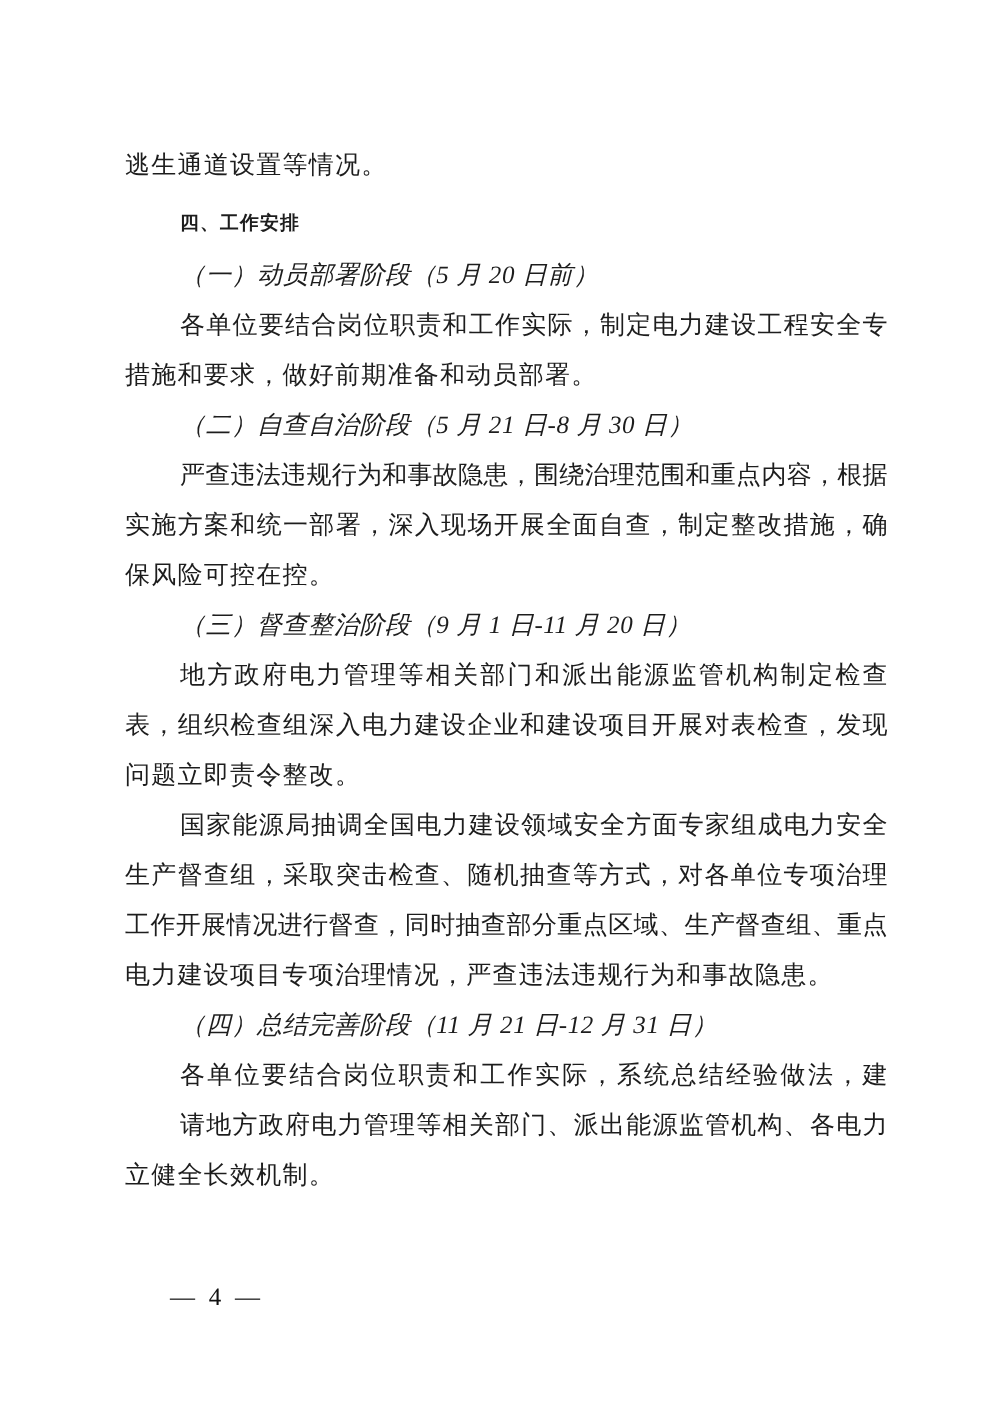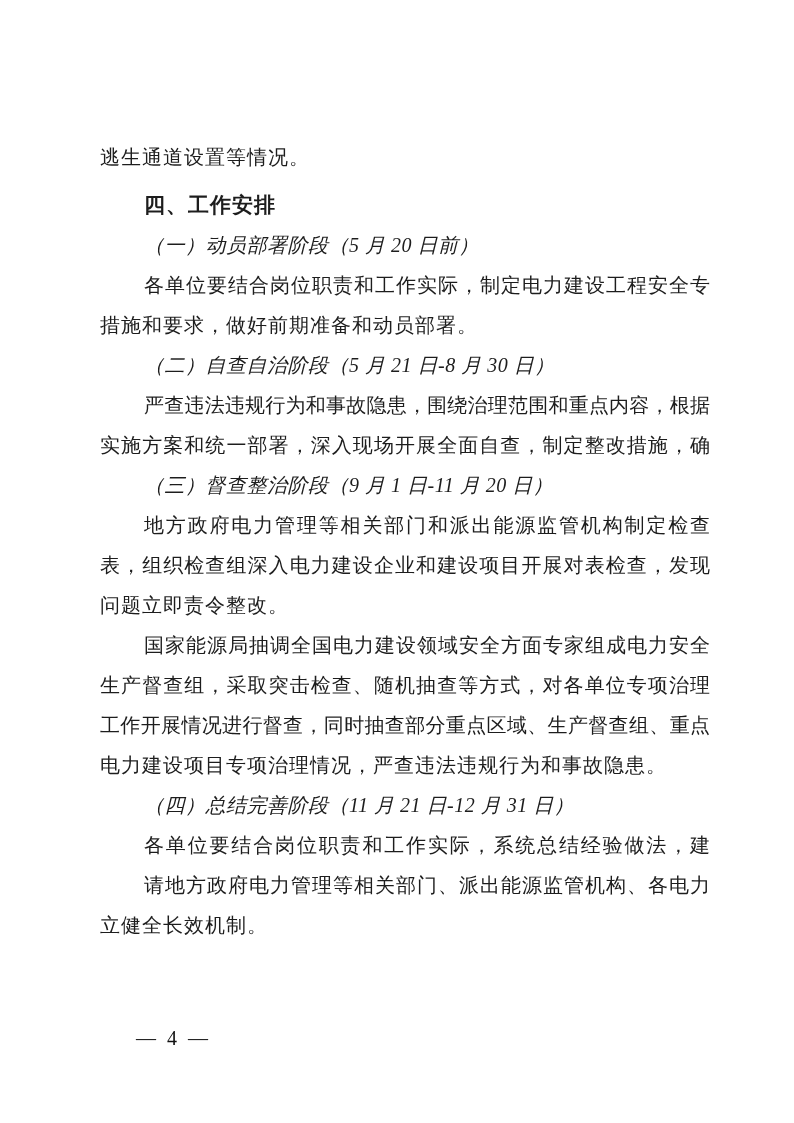--- a/index.html
+++ b/index.html
@@ -12,44 +12,44 @@
     width: 794px;
     height: 1123px;
     background: #ffffff;
     overflow: hidden;
     font-family: "Liberation Serif", "DejaVu Serif", serif;
     color: #1d1d1d;
   }
   .content {
     position: absolute;
     left: 100px;
-    top: 137px;
+    top: 112px;
     width: 610px;
   }
   .line {
     font-size: 20px;
     line-height: 40px;
     height: 40px;
     white-space: nowrap;
     letter-spacing: 1px;
   }
   .indent {
     padding-left: 44px;
   }
   .just {
     white-space: normal;
     text-align: justify;
     text-align-last: justify;
     text-justify: inter-character;
     letter-spacing: 0;
   }
   .heading {
-    font-family: Liberation Serif, serif;
+    font-family: Liberation Mono, monospace;
     font-weight: bold;
-    font-size: 21px;
+    font-size: 15px;
     margin-top: 8px;
     letter-spacing: 1px;
   }
   .subhead {
     letter-spacing: 0.5px;
     font-style: italic;
   }
   .footer {
     position: absolute;
     left: 136px;
@@ -66,20 +66,21 @@
 <div class="page">
   <div class="content">
     <div class="line">逃生通道设置等情况。</div>
     <div class="line heading indent">四、工作安排</div>
     <div class="line subhead indent">（一）动员部署阶段（5 月 20 日前）</div>
     <div class="line indent just">各单位要结合岗位职责和工作实际，制定电力建设工程安全专</div>
     <div class="line">措施和要求，做好前期准备和动员部署。</div>
     <div class="line subhead indent">（二）自查自治阶段（5 月 21 日-8 月 30 日）</div>
     <div class="line indent just">严查违法违规行为和事故隐患，围绕治理范围和重点内容，根据</div>
     <div class="line just">实施方案和统一部署，深入现场开展全面自查，制定整改措施，确</div>
+    <div class="line">保风险可控在控。</div>
     <div class="line subhead indent">（三）督查整治阶段（9 月 1 日-11 月 20 日）</div>
     <div class="line indent just">地方政府电力管理等相关部门和派出能源监管机构制定检查</div>
     <div class="line just">表，组织检查组深入电力建设企业和建设项目开展对表检查，发现</div>
     <div class="line">问题立即责令整改。</div>
     <div class="line indent just">国家能源局抽调全国电力建设领域安全方面专家组成电力安全</div>
     <div class="line just">生产督查组，采取突击检查、随机抽查等方式，对各单位专项治理</div>
     <div class="line just">工作开展情况进行督查，同时抽查部分重点区域、生产督查组、重点</div>
     <div class="line">电力建设项目专项治理情况，严查违法违规行为和事故隐患。</div>
     <div class="line subhead indent">（四）总结完善阶段（11 月 21 日-12 月 31 日）</div>
     <div class="line indent just">各单位要结合岗位职责和工作实际，系统总结经验做法，建</div>

